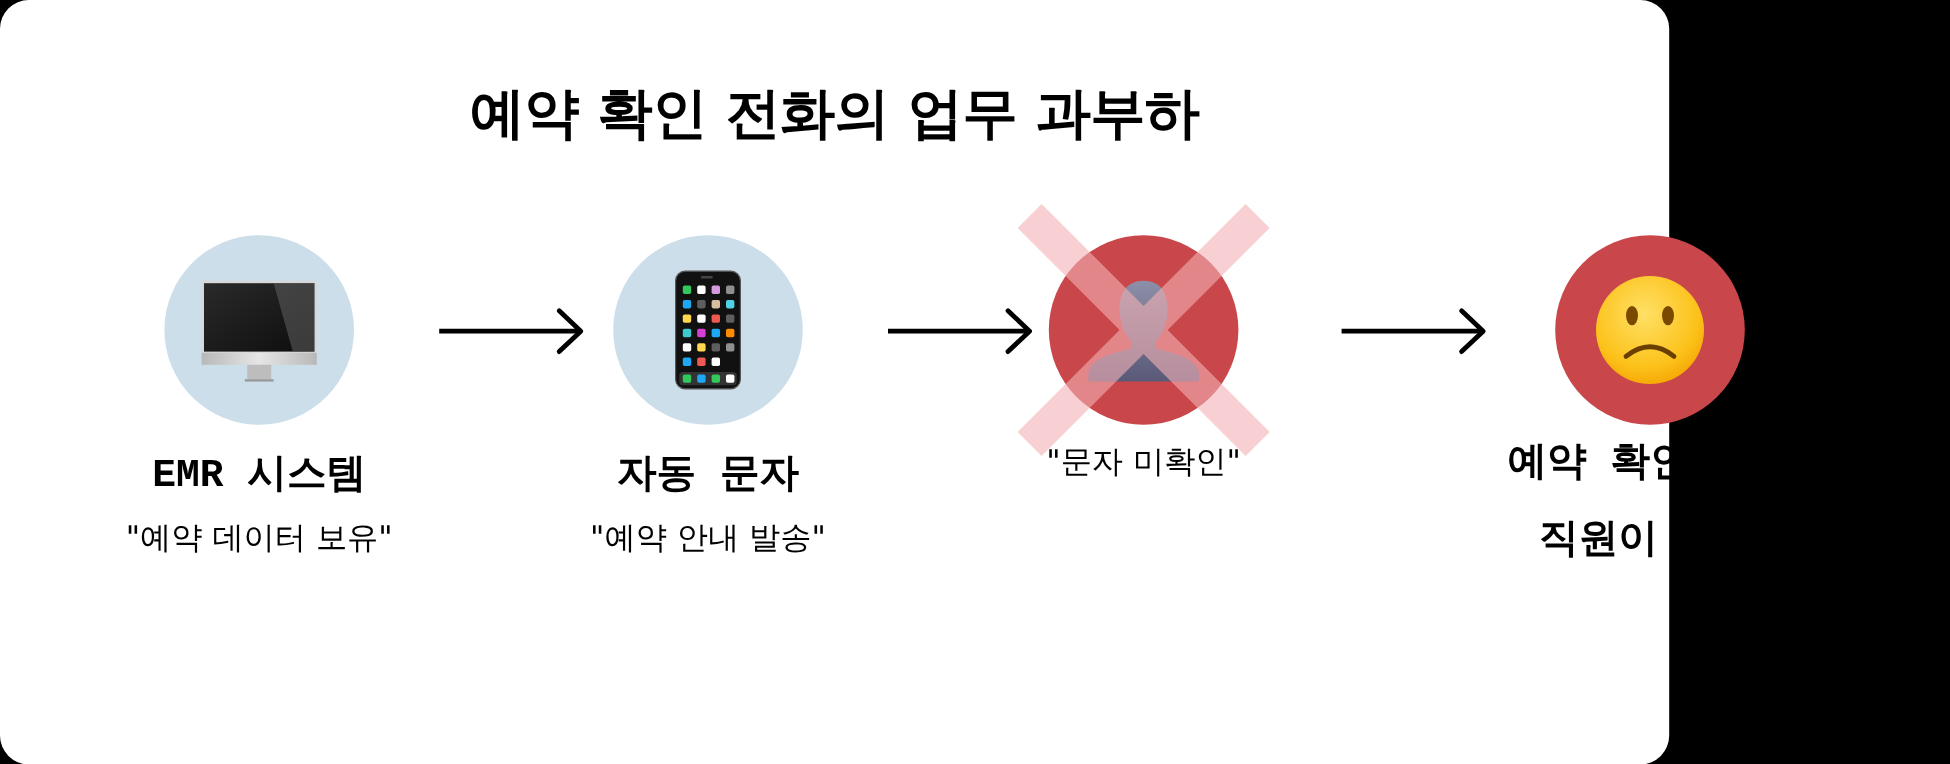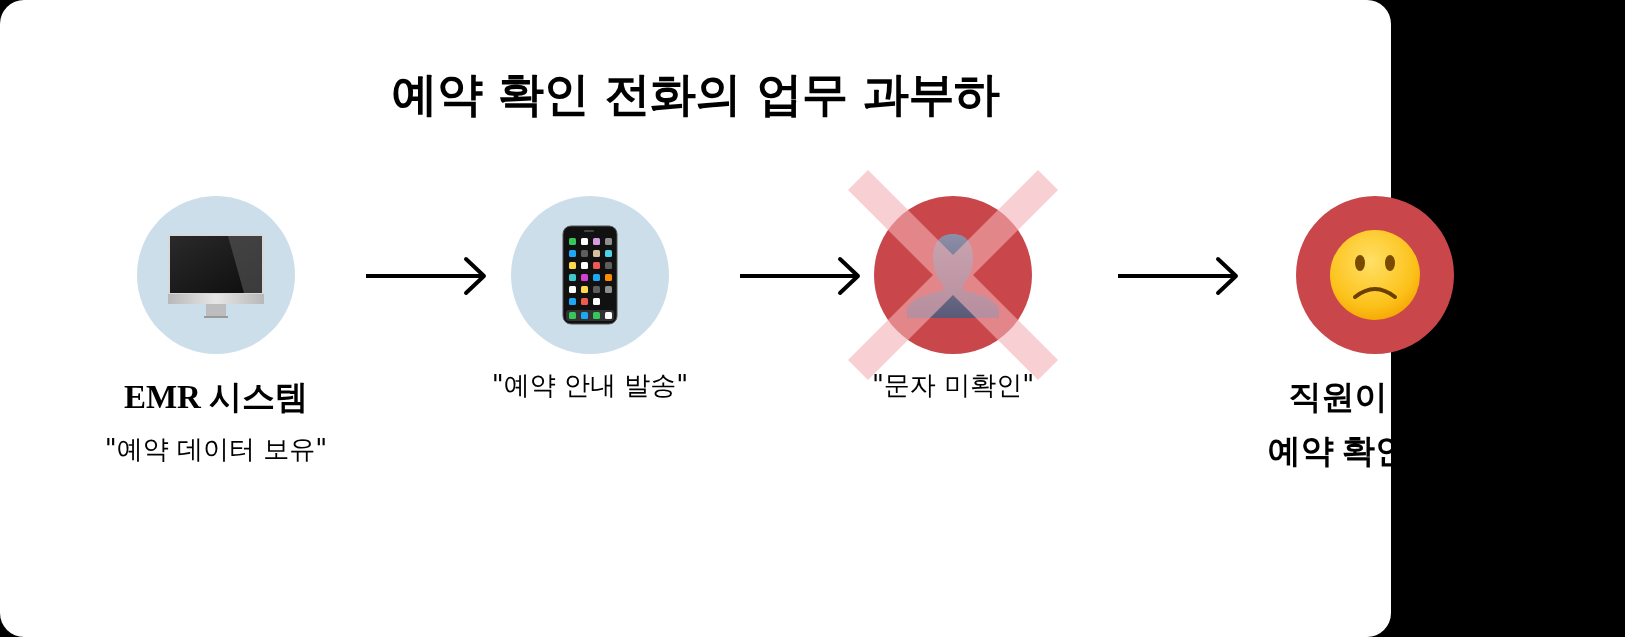--- a/index.html
+++ b/index.html
@@ -19,21 +19,21 @@
     }
     .step { position: absolute; top: 196px; width: 360px; margin-left: -180px; text-align: center; }
     .circle {
       width: 158px; height: 158px; border-radius: 50%; margin: 0 auto;
       position: relative; display: flex; align-items: center; justify-content: center;
     }
     .circle.blue { background: #cbdeea; }
     .circle.red { background: #c9474a; }
     .label {
       margin-top: 22px; font-size: 33px; font-weight: bold; color: #000;
-      font-family: Liberation Serif, serif; line-height: 42px;
+      font-family: Liberation Mono, monospace; line-height: 42px;
     }
     .sub {
       margin-top: 14px; font-size: 26px; color: #000;
       font-family: "DejaVu Sans", sans-serif; line-height: 34px;
     }
     .label2 { margin-top: 12px; }
     .arrow { position: absolute; top: 256px; width: 124px; height: 40px; }
     .xmark { position: absolute; left: 50%; top: 50%; width: 210px; height: 210px; margin: -105px 0 0 -105px; pointer-events: none; }
   </style>
 </head>
@@ -103,20 +103,21 @@
           <rect x="19" y="73" width="7" height="7" rx="1.5" fill="#ee5a52"></rect>
           <rect x="31" y="73" width="7" height="7" rx="1.5" fill="#ffffff"></rect>
           <rect x="4" y="85" width="48" height="11" rx="3" fill="#333"></rect>
           <rect x="7" y="87" width="7" height="7" rx="1.5" fill="#34c759"></rect>
           <rect x="19" y="87" width="7" height="7" rx="1.5" fill="#1ea7f5"></rect>
           <rect x="31" y="87" width="7" height="7" rx="1.5" fill="#34c759"></rect>
           <rect x="43" y="87" width="7" height="7" rx="1.5" fill="#ffffff"></rect>
         </g>
       </svg>
     </div>
+    <div class="label">자동 문자</div>
     <div class="sub">"예약 안내 발송"</div>
   </div>
 
   <svg class="arrow" style="left:738px;" viewBox="0 0 124 40">
     <line x1="2" y1="20" x2="118" y2="20" stroke="#000" stroke-width="4"></line>
     <polyline points="102,3 120,20 102,37" fill="none" stroke="#000" stroke-width="4" stroke-linecap="round" stroke-linejoin="round"></polyline>
   </svg>
 
   <div class="step" style="left:953px;">
     <div class="circle red">
@@ -152,16 +153,16 @@
               <stop offset="0.7" stop-color="#fcc21b"></stop>
               <stop offset="1" stop-color="#f5a300"></stop>
           </radialGradient>
         </defs>
         <circle cx="46" cy="46" r="45" fill="url(#face)"></circle>
         <ellipse cx="31" cy="34" rx="5" ry="8" fill="#7a4a00"></ellipse>
         <ellipse cx="61" cy="34" rx="5" ry="8" fill="#7a4a00"></ellipse>
         <path d="M26 68 Q46 52 66 68" fill="none" stroke="#6b3f00" stroke-width="4" stroke-linecap="round"></path>
       </svg>
     </div>
+    <div class="label label2">예약 확인 필요</div>
     <div class="label">직원이 직접</div>
-    <div class="label label2">예약 확인 필요</div>
   </div>
 </div>
 
 </body></html>

